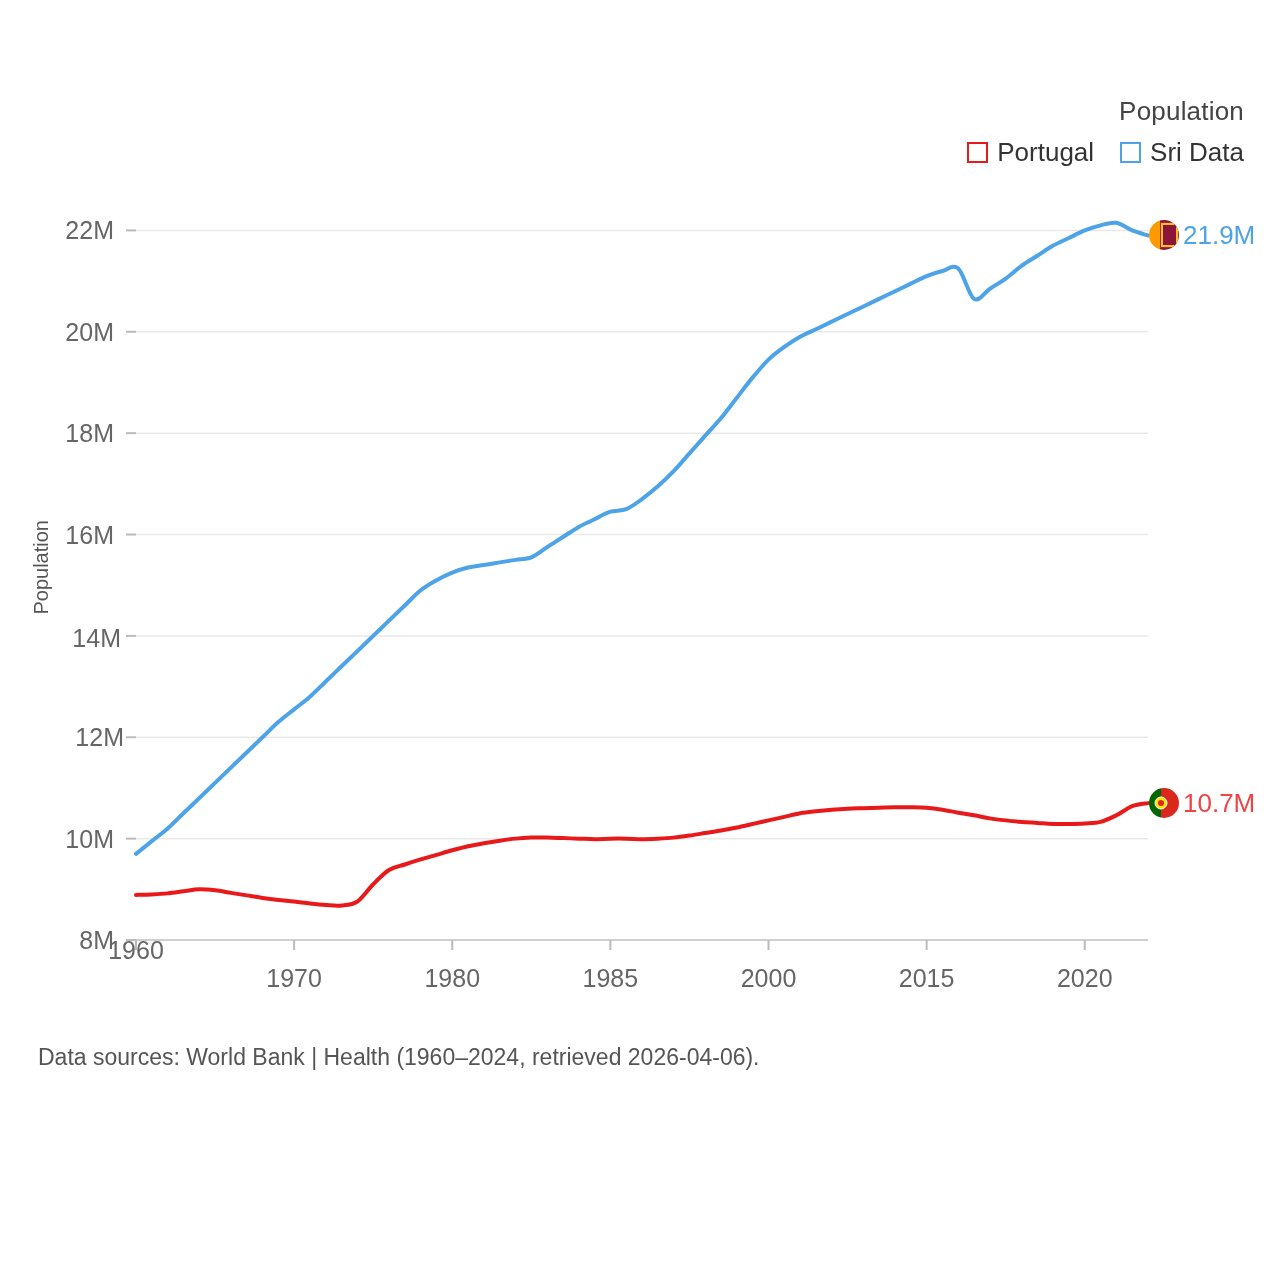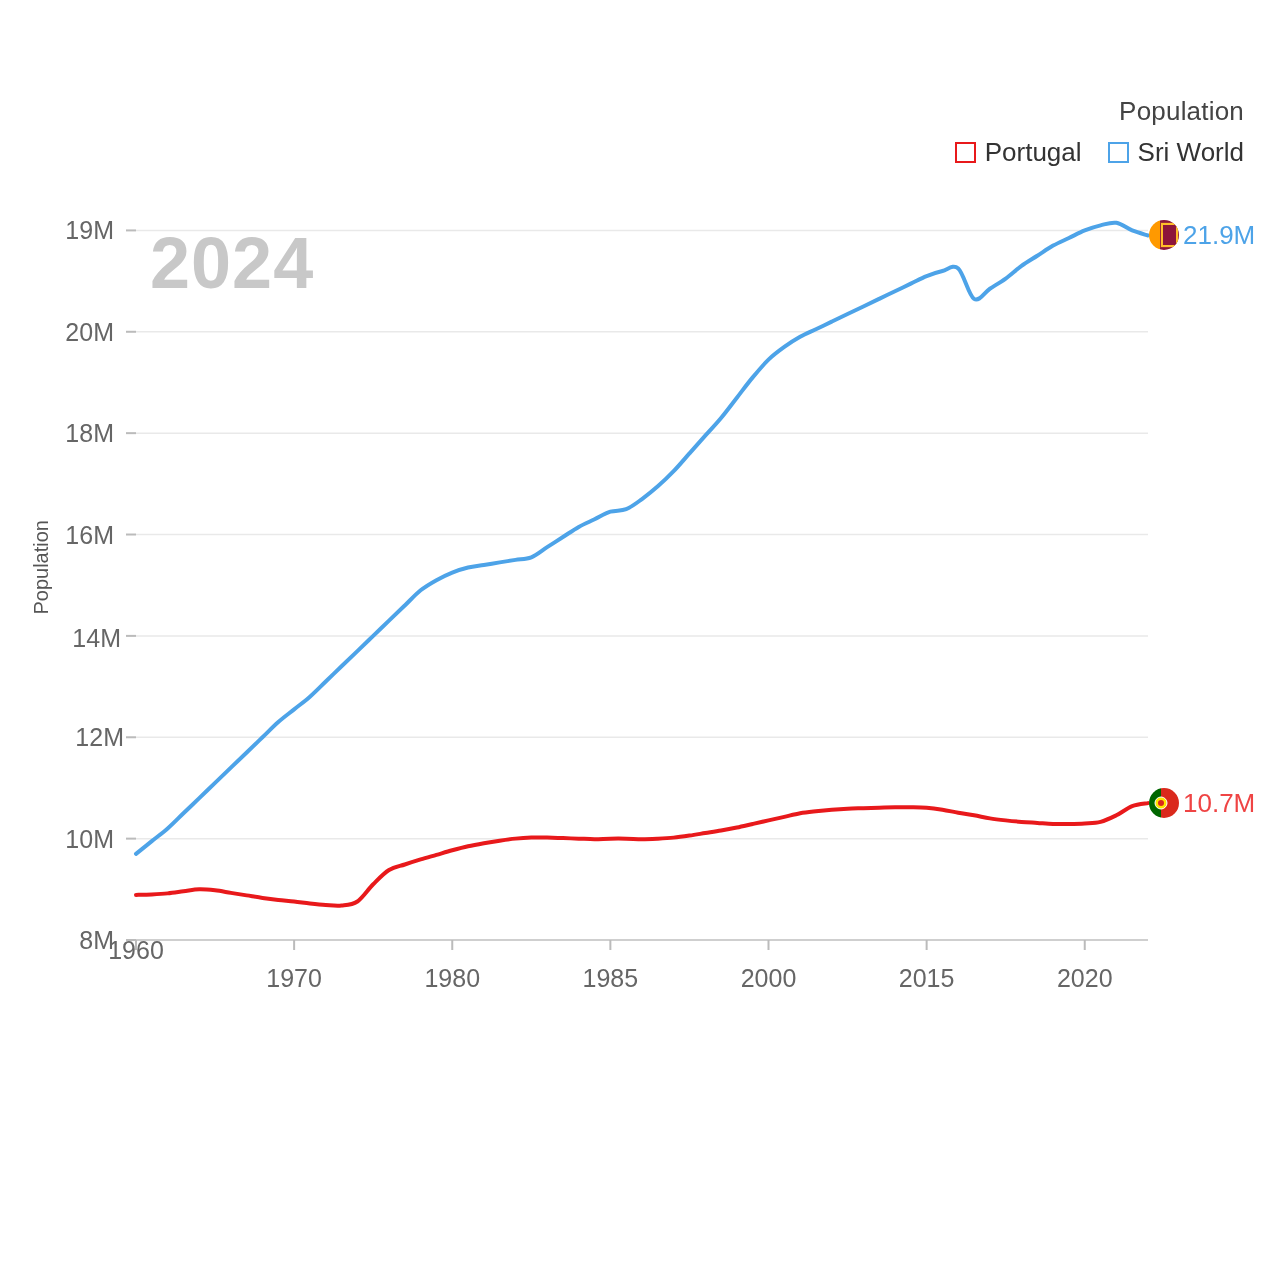--- a/index.html
+++ b/index.html
@@ -160,45 +160,44 @@
     <g id="series-paths">
         <path d="M 136.00 853.84 C 138.64 851.72, 146.54 845.39, 151.81 841.16 C 157.08 836.94, 162.35 833.14, 167.63 828.49 C 172.90 823.85, 178.17 818.36, 183.44 813.29 C 188.71 808.22, 193.98 803.15, 199.25 798.08 C 204.52 793.01, 209.79 787.95, 215.06 782.88 C 220.33 777.81, 225.60 772.74, 230.88 767.67 C 236.15 762.60, 241.42 757.53, 246.69 752.47 C 251.96 747.40, 257.23 742.33, 262.50 737.26 C 267.77 732.19, 273.04 726.70, 278.31 722.05 C 283.58 717.41, 288.85 713.61, 294.13 709.38 C 299.40 705.16, 304.67 701.36, 309.94 696.71 C 315.21 692.07, 320.48 686.58, 325.75 681.51 C 331.02 676.44, 336.29 671.37, 341.56 666.30 C 346.83 661.23, 352.10 656.16, 357.38 651.10 C 362.65 646.03, 367.92 640.96, 373.19 635.89 C 378.46 630.82, 383.73 625.75, 389.00 620.68 C 394.27 615.62, 399.54 610.55, 404.81 605.48 C 410.08 600.41, 415.35 594.50, 420.63 590.27 C 425.90 586.05, 431.17 583.09, 436.44 580.14 C 441.71 577.18, 446.98 574.65, 452.25 572.53 C 457.52 570.42, 462.79 568.73, 468.06 567.47 C 473.33 566.20, 478.60 565.78, 483.88 564.93 C 489.15 564.09, 494.42 563.24, 499.69 562.40 C 504.96 561.55, 510.23 560.71, 515.50 559.86 C 520.77 559.02, 526.04 559.44, 531.31 557.33 C 536.58 555.22, 541.85 550.57, 547.13 547.19 C 552.40 543.81, 557.67 540.43, 562.94 537.05 C 568.21 533.68, 573.48 529.87, 578.75 526.92 C 584.02 523.96, 589.29 521.85, 594.56 519.32 C 599.83 516.78, 605.10 513.40, 610.38 511.71 C 615.65 510.02, 620.92 511.29, 626.19 509.18 C 631.46 507.07, 636.73 502.84, 642.00 499.04 C 647.27 495.24, 652.54 491.02, 657.81 486.37 C 663.08 481.72, 668.35 476.66, 673.63 471.16 C 678.90 465.67, 684.17 459.34, 689.44 453.42 C 694.71 447.51, 699.98 441.60, 705.25 435.68 C 710.52 429.77, 715.79 424.28, 721.06 417.95 C 726.33 411.61, 731.60 404.43, 736.88 397.67 C 742.15 390.91, 747.42 383.73, 752.69 377.40 C 757.96 371.06, 763.23 364.73, 768.50 359.66 C 773.77 354.59, 779.04 350.79, 784.31 346.99 C 789.58 343.18, 794.85 339.81, 800.13 336.85 C 805.40 333.89, 810.67 331.78, 815.94 329.25 C 821.21 326.71, 826.48 324.18, 831.75 321.64 C 837.02 319.11, 842.29 316.58, 847.56 314.04 C 852.83 311.51, 858.10 308.97, 863.38 306.44 C 868.65 303.90, 873.92 301.37, 879.19 298.84 C 884.46 296.30, 889.73 293.77, 895.00 291.23 C 900.27 288.70, 905.54 286.16, 910.81 283.63 C 916.08 281.10, 921.35 278.14, 926.63 276.03 C 931.90 273.92, 937.17 272.23, 942.44 270.96 C 947.71 269.69, 952.98 263.78, 958.25 268.42 C 963.52 273.07, 968.79 295.46, 974.06 298.84 C 979.33 302.21, 984.60 292.08, 989.88 288.70 C 995.15 285.32, 1000.42 282.36, 1005.69 278.56 C 1010.96 274.76, 1016.23 269.69, 1021.50 265.89 C 1026.77 262.09, 1032.04 259.13, 1037.31 255.75 C 1042.58 252.37, 1047.85 248.57, 1053.13 245.62 C 1058.40 242.66, 1063.67 240.55, 1068.94 238.01 C 1074.21 235.48, 1079.48 232.52, 1084.75 230.41 C 1090.02 228.30, 1095.29 226.61, 1100.56 225.34 C 1105.83 224.08, 1111.10 221.96, 1116.38 222.81 C 1121.65 223.65, 1126.92 228.30, 1132.19 230.41 C 1137.46 232.52, 1145.36 234.63, 1148.00 235.48" fill="none" stroke="#4da3e8" stroke-width="4" stroke-linejoin="round" stroke-linecap="round"></path>
         <path d="M 136.00 894.89 C 138.64 894.81, 146.54 894.64, 151.81 894.38 C 157.08 894.13, 162.35 893.88, 167.63 893.37 C 172.90 892.86, 178.17 892.02, 183.44 891.34 C 188.71 890.67, 193.98 889.48, 199.25 889.32 C 204.52 889.15, 209.79 889.74, 215.06 890.33 C 220.33 890.92, 225.60 892.02, 230.88 892.86 C 236.15 893.71, 241.42 894.55, 246.69 895.40 C 251.96 896.24, 257.23 897.17, 262.50 897.93 C 267.77 898.69, 273.04 899.37, 278.31 899.96 C 283.58 900.55, 288.85 900.89, 294.13 901.48 C 299.40 902.07, 304.67 902.92, 309.94 903.51 C 315.21 904.10, 320.48 904.69, 325.75 905.03 C 331.02 905.37, 336.29 906.13, 341.56 905.53 C 346.83 904.94, 352.10 905.03, 357.38 901.48 C 362.65 897.93, 367.92 889.48, 373.19 884.25 C 378.46 879.01, 383.73 873.35, 389.00 870.05 C 394.27 866.76, 399.54 866.25, 404.81 864.48 C 410.08 862.71, 415.35 861.02, 420.63 859.41 C 425.90 857.81, 431.17 856.37, 436.44 854.85 C 441.71 853.33, 446.98 851.72, 452.25 850.29 C 457.52 848.85, 462.79 847.42, 468.06 846.23 C 473.33 845.05, 478.60 844.12, 483.88 843.19 C 489.15 842.26, 494.42 841.42, 499.69 840.66 C 504.96 839.90, 510.23 839.14, 515.50 838.63 C 520.77 838.12, 526.04 837.79, 531.31 837.62 C 536.58 837.45, 541.85 837.53, 547.13 837.62 C 552.40 837.70, 557.67 837.95, 562.94 838.12 C 568.21 838.29, 573.48 838.46, 578.75 838.63 C 584.02 838.80, 589.29 839.14, 594.56 839.14 C 599.83 839.14, 605.10 838.71, 610.38 838.63 C 615.65 838.55, 620.92 838.55, 626.19 838.63 C 631.46 838.71, 636.73 839.14, 642.00 839.14 C 647.27 839.14, 652.54 838.88, 657.81 838.63 C 663.08 838.38, 668.35 838.12, 673.63 837.62 C 678.90 837.11, 684.17 836.35, 689.44 835.59 C 694.71 834.83, 699.98 833.90, 705.25 833.05 C 710.52 832.21, 715.79 831.45, 721.06 830.52 C 726.33 829.59, 731.60 828.58, 736.88 827.48 C 742.15 826.38, 747.42 825.11, 752.69 823.93 C 757.96 822.75, 763.23 821.57, 768.50 820.38 C 773.77 819.20, 779.04 818.02, 784.31 816.84 C 789.58 815.65, 794.85 814.22, 800.13 813.29 C 805.40 812.36, 810.67 811.85, 815.94 811.26 C 821.21 810.67, 826.48 810.16, 831.75 809.74 C 837.02 809.32, 842.29 808.98, 847.56 808.73 C 852.83 808.47, 858.10 808.39, 863.38 808.22 C 868.65 808.05, 873.92 807.88, 879.19 807.71 C 884.46 807.54, 889.73 807.29, 895.00 807.21 C 900.27 807.12, 905.54 807.12, 910.81 807.21 C 916.08 807.29, 921.35 807.29, 926.63 807.71 C 931.90 808.13, 937.17 808.89, 942.44 809.74 C 947.71 810.58, 952.98 811.85, 958.25 812.78 C 963.52 813.71, 968.79 814.39, 974.06 815.32 C 979.33 816.24, 984.60 817.51, 989.88 818.36 C 995.15 819.20, 1000.42 819.79, 1005.69 820.38 C 1010.96 820.97, 1016.23 821.48, 1021.50 821.90 C 1026.77 822.33, 1032.04 822.58, 1037.31 822.92 C 1042.58 823.26, 1047.85 823.76, 1053.13 823.93 C 1058.40 824.10, 1063.67 824.02, 1068.94 823.93 C 1074.21 823.85, 1079.48 823.76, 1084.75 823.42 C 1090.02 823.09, 1095.29 823.26, 1100.56 821.90 C 1105.83 820.55, 1111.10 817.93, 1116.38 815.32 C 1121.65 812.70, 1126.92 808.22, 1132.19 806.19 C 1137.46 804.16, 1145.36 803.66, 1148.00 803.15" fill="none" stroke="#e8191b" stroke-width="4" stroke-linejoin="round" stroke-linecap="round"></path>
       </g>
   </svg>
 
   <div class="y-axis-label">
     <span class="y-axis-label-inner">Population</span>
   </div>
 
-  <div class="year-watermark">2024</div>
 
   <div class="legend">
     <div class="legend-title">Population</div>
     <div class="legend-items" id="legend-items">
         <div class="legend-item">
           <span class="legend-swatch" style="border-color: rgb(232, 25, 27);"></span>
           <span class="legend-label">Portugal</span>
         </div>
         <div class="legend-item">
           <span class="legend-swatch" style="border-color: rgb(77, 163, 232);"></span>
-          <span class="legend-label">Sri World</span>
+          <span class="legend-label">Sri Data</span>
         </div>
       </div>
   </div>
 
   <div id="overlay">
       <div class="tick-label ytick" style="left: 0px; width: 114px; top: 940px;">8M</div>
       <div class="tick-label ytick" style="left: 0px; width: 114px; top: 838.63px;">10M</div>
       <div class="tick-label ytick" style="left: 0px; width: 114px; top: 737.26px; margin-left: 10px;">12M</div>
       <div class="tick-label ytick" style="left: 0px; width: 114px; top: 638px; padding-left: 7px;">14M</div>
       <div class="tick-label ytick" style="left: 0px; width: 114px; top: 534.521px;">16M</div>
       <div class="tick-label ytick" style="left: 0px; width: 114px; top: 433.151px;">18M</div>
       <div class="tick-label ytick" style="left: 0px; width: 114px; top: 331.781px;">20M</div>
-      <div class="tick-label ytick" style="left: 0px; width: 114px; top: 230.411px;">19M</div>
+      <div class="tick-label ytick" style="left: 0px; width: 114px; top: 230.411px;">22M</div>
       <div class="tick-label xtick" style="left: 136px; top: 936px;">1960</div>
       <div class="tick-label xtick" style="left: 294.125px; top: 964px;">1970</div>
       <div class="tick-label xtick" style="left: 452.25px; top: 964px;">1980</div>
       <div class="tick-label xtick" style="left: 610.375px; top: 964px;">1985</div>
       <div class="tick-label xtick" style="left: 768.5px; top: 964px;">2000</div>
       <div class="tick-label xtick" style="left: 926.625px; top: 964px;">2015</div>
       <div class="tick-label xtick" style="left: 1084.75px; top: 964px;">2020</div>
       <div class="flag-dot" style="left: 1164px; top: 235.479px;"><svg width="30" height="30" viewBox="0 0 30 30">
           <rect x="0" y="0" width="11" height="30" fill="#ff9900"></rect>
           <rect x="11" y="0" width="19" height="30" fill="#8d153a"></rect>
@@ -209,15 +208,16 @@
       <div class="flag-dot" style="left: 1164px; top: 803.151px;"><svg width="30" height="30" viewBox="0 0 30 30">
           <rect x="0" y="0" width="12" height="30" fill="#006600"></rect>
           <rect x="12" y="0" width="18" height="30" fill="#da291c"></rect>
           <circle cx="12" cy="15" r="6" fill="#ffe600" stroke="#ffffff" stroke-width="1"></circle>
           <circle cx="12" cy="15" r="3" fill="#da291c"></circle>
         </svg></div>
       <div class="end-label" style="color: #ef4444; left: 1183px; top: 803.151px;">10.7M</div>
     </div>
 
   <div class="footer">
+    <div>Data sources: World Bank | Health (1960–2024, retrieved 2026-04-06).</div>
   </div>
 
 </div>
 
 </body></html>

